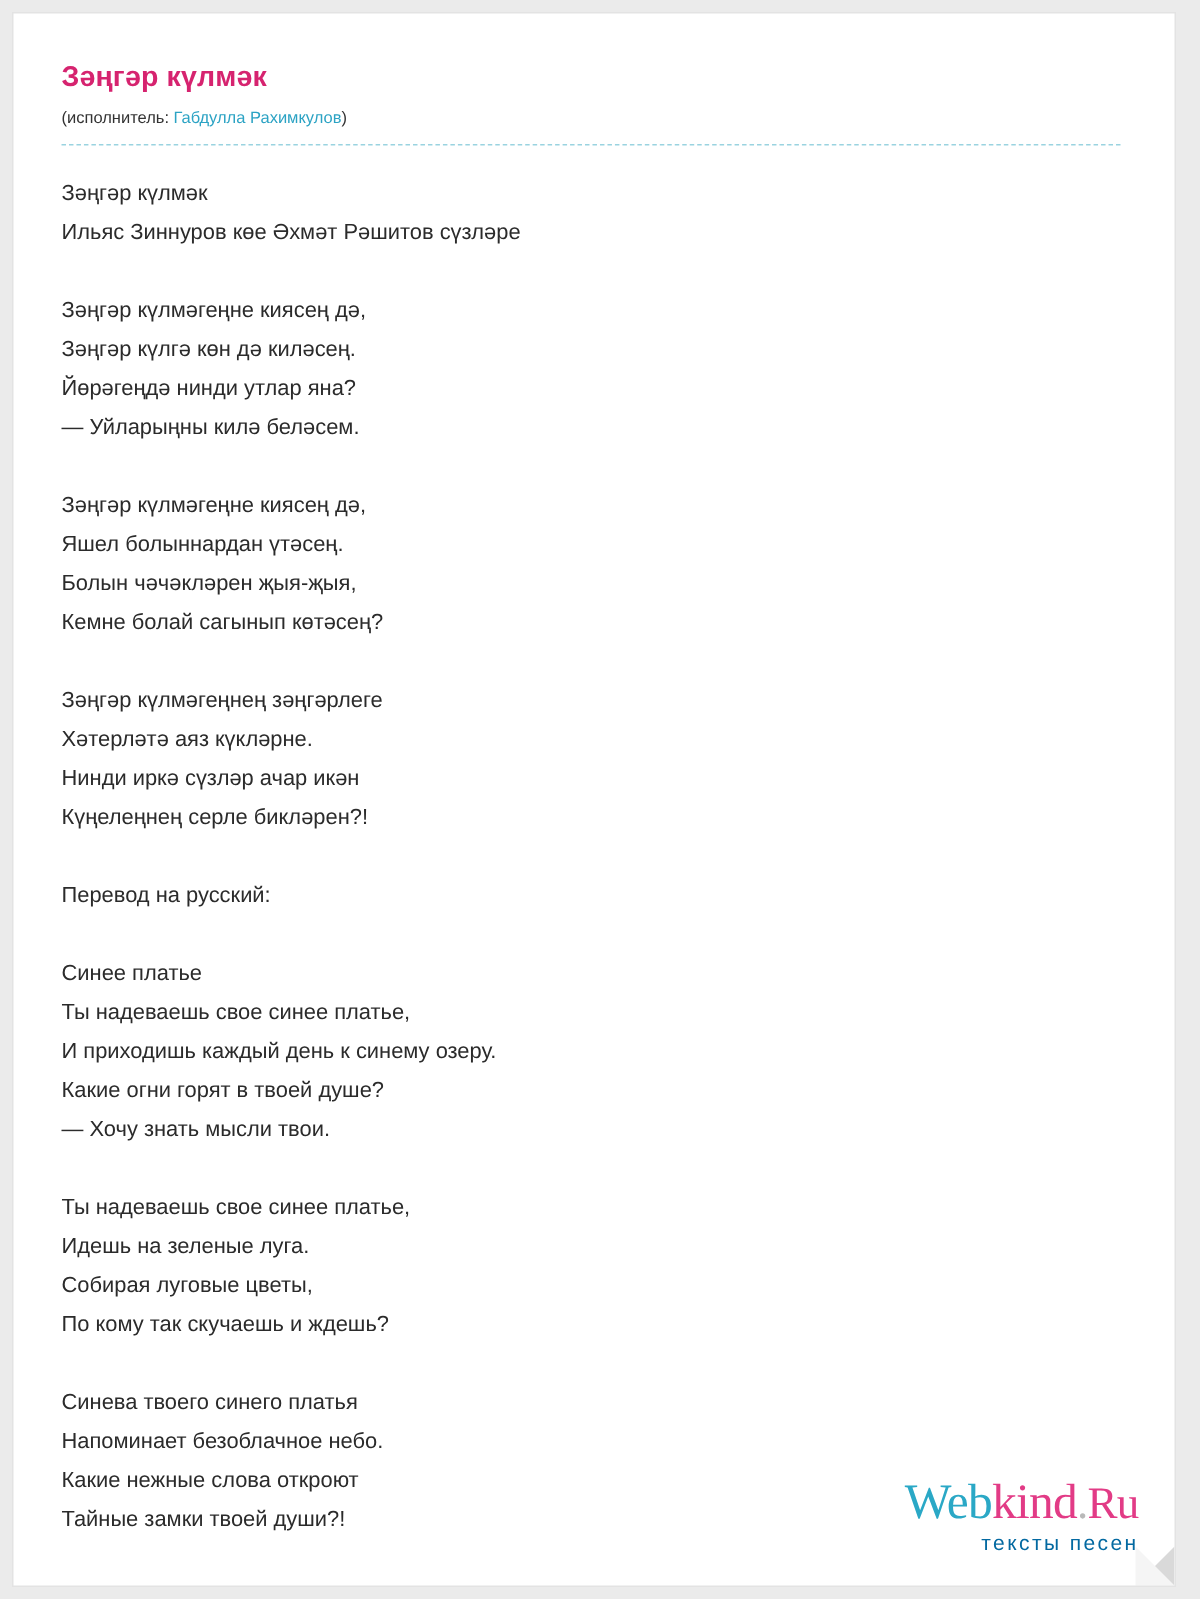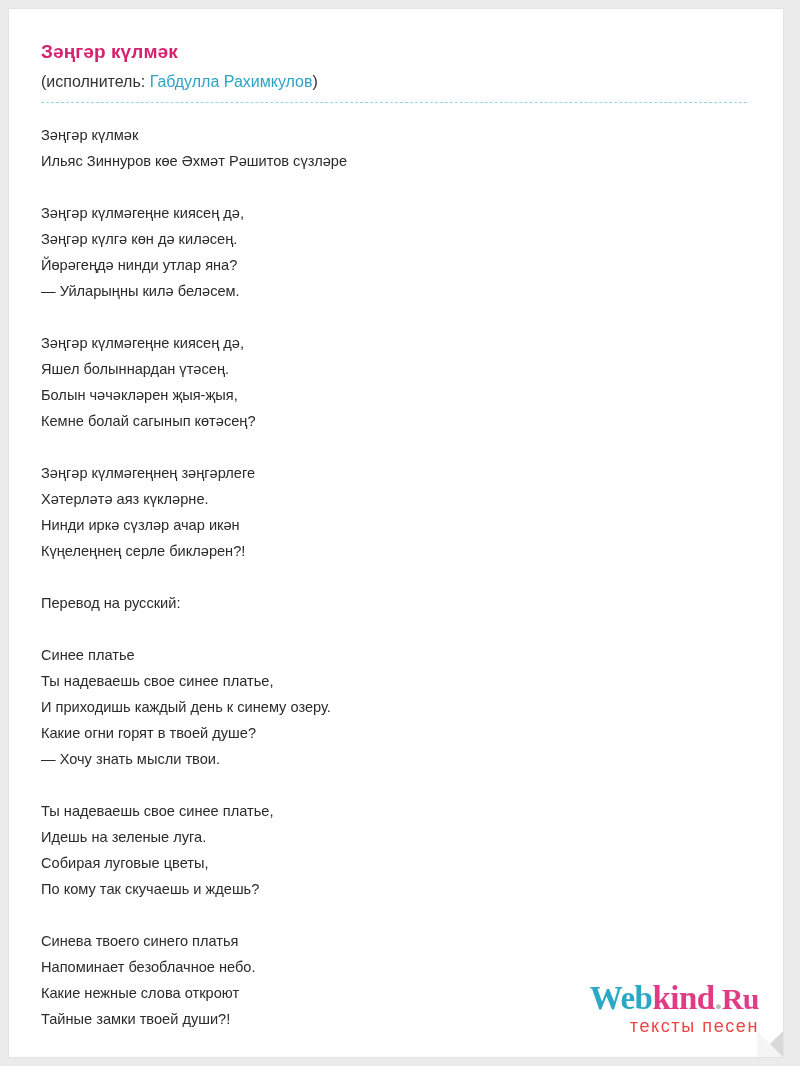--- a/index.html
+++ b/index.html
@@ -31,21 +31,21 @@
     right: 36px;
   }
   .song-title {
     font-size: 19px;
     color: #d6236f;
     font-weight: bold;
     margin: 0 0 10px 0;
     letter-spacing: 0.1px;
   }
   .performer-line {
-    font-size: 16px;
+    font-size: 11px;
     color: #333333;
     padding-bottom: 11px;
     border-bottom: 1px dashed #9ad3e0;
     margin-bottom: 0;
   }
   .performer-line a {
     color: #2ca3c4;
     text-decoration: none;
   }
   .lyrics {
@@ -57,42 +57,42 @@
   }
   .logo {
     position: absolute;
     right: 24px;
     bottom: 22px;
     text-align: right;
     line-height: 1;
   }
   .logo-main {
     font-size: 33px;
-    font-weight: bold;
+    font-weight: normal;
     font-family: "Liberation Serif", serif;
     letter-spacing: -0.5px;
   }
   .logo-web {
     color: #2aa8c6;
   }
   .logo-kind {
     color: #e23b86;
   }
   .logo-dot {
     color: #b9b9b9;
     font-size: 30px;
   }
   .logo-ru {
     color: #e23b86;
     font-size: 30px;
   }
   .logo-sub {
     margin-top: 2px;
-    font-size: 18px;
-    color: #ef4444;
+    font-size: 14px;
+    color: #0369a1;
     letter-spacing: 1.6px;
   }
   .corner-fold {
     position: absolute;
     right: 0;
     bottom: 0;
     width: 0;
     height: 0;
     border-left: 26px solid transparent;
     border-bottom: 26px solid #d9d9d9;

